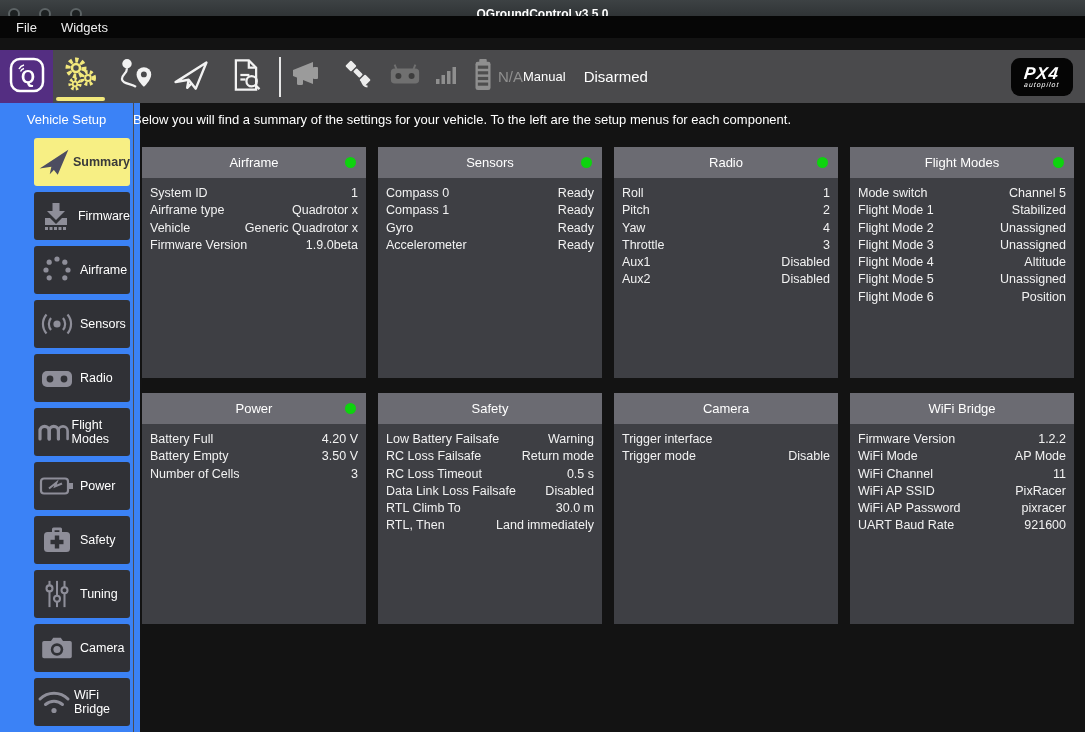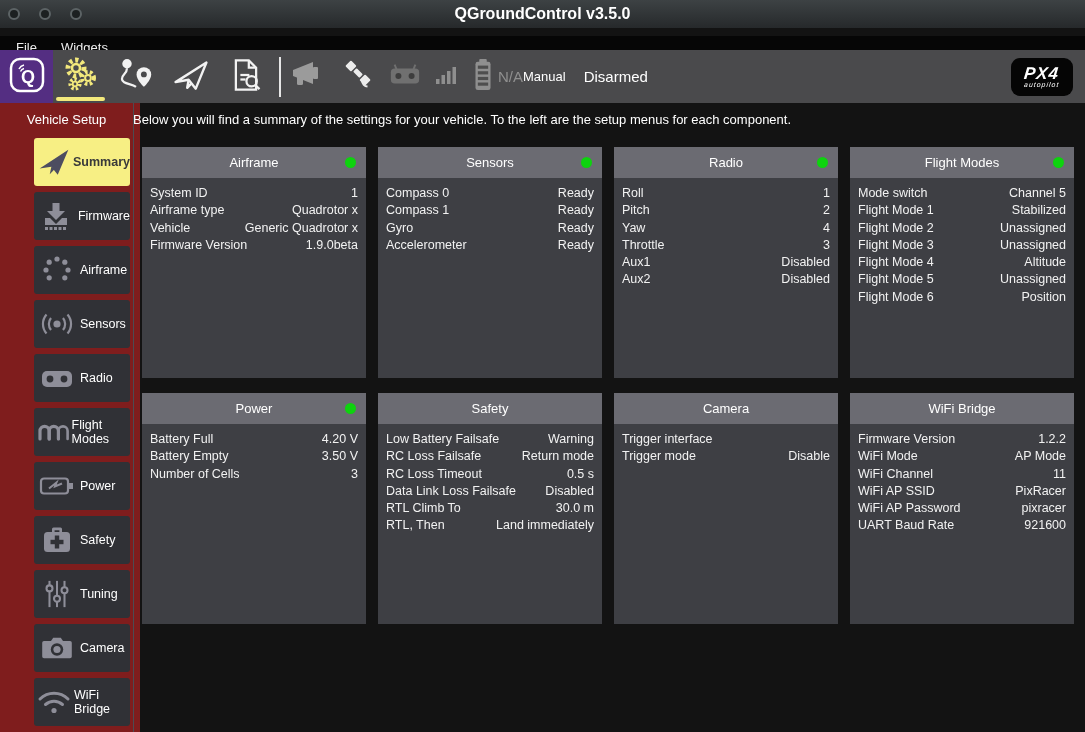--- a/index.html
+++ b/index.html
@@ -5,24 +5,24 @@
   * { margin:0; padding:0; box-sizing:border-box; }
   html,body { background:#000; }
   body { font-family:"Liberation Sans", sans-serif; }
   #page { position:relative; width:1085px; height:732px; overflow:hidden; background:#131313; }
 
   
   .titlebar { position:absolute; left:0; top:0; width:1085px; height:28px;
     background:linear-gradient(#3d4244,#26292b); display:flex; align-items:center; justify-content:center; }
   .winbtns { position:absolute; left:8px; top:0; height:28px; display:flex; align-items:center; gap:19px; }
   .winbtn { width:12px; height:12px; border-radius:50%; background:#1c2021; border:2px solid #5c6365; }
-  .title-text { color:#fff; font-size:16px; font-weight:bold; }
+  .title-text { color:#fff; font-size:12px; font-weight:bold; }
 
   
-  .menubar { position:absolute; left:0; top:36px; width:1085px; height:22px; background:#060606;
+  .menubar { position:absolute; left:0; top:16px; width:1085px; height:22px; background:#060606;
     display:flex; align-items:center; gap:12px; padding-left:10px; }
   .menu-item { color:#ededed; font-size:13px; padding:1px 6px; }
 
   
   .toolbar { position:absolute; left:0; top:50px; width:1085px; height:53px; background:#4a4a4c;
     display:flex; align-items:center; }
   .tb-view-group { display:flex; height:53px; }
   .tb-btn { width:55px; height:53px; display:flex; align-items:center; justify-content:center;
     color:#f2f2f2; position:relative; cursor:pointer; }
   .tb-btn.logo { width:53px; background:#542e82; }
@@ -37,21 +37,21 @@
   .st-label { color:#8f8f8f; font-size:15px; }
   .tb-mode { color:#fff; font-size:13px; }
   .tb-armed { color:#fff; font-size:15px; margin-left:18px; }
   .px4-logo { margin-left:auto; margin-right:12px; width:62px; height:38px; background:#050505;
     border-radius:9px; display:flex; flex-direction:column; align-items:center; justify-content:center;
     color:#fff; }
   .px4-l1 { font-size:17px; font-weight:900; font-style:italic; letter-spacing:1px; line-height:15px; transform:skewX(-6deg); }
   .px4-l2 { font-size:7px; font-style:italic; letter-spacing:1px; line-height:7px; transform:skewX(-6deg); }
 
   
-  .sidebar { position:absolute; left:0; top:103px; width:140px; height:629px; background:#7f1d1d; }
+  .sidebar { position:absolute; left:0; top:103px; width:140px; height:629px; background:#3b82f6; }
   .sidebar-divider { position:absolute; left:133px; top:103px; width:1px; height:629px; background:#4c4c52; }
   .sb-title { position:absolute; left:0; top:0; width:133px; height:33px; color:#fff; font-size:13px;
     display:flex; align-items:center; justify-content:center; }
   .sb-items { position:absolute; left:2px; top:35px; width:128px; }
   .sb-item { height:48px; margin-bottom:6px; background:#303136; border-radius:3px;
     display:flex; align-items:center; cursor:pointer;margin-left:32px; }
   .sb-item .sb-icon { width:46px; display:flex; align-items:center; justify-content:center; color:#8e8e99; }
   .sb-item .sb-label { color:#fff; font-size:12.5px; }
   .sb-item.active { background:#f7ef84; }
   .sb-item.active .sb-icon { color:#4d4d60; }

